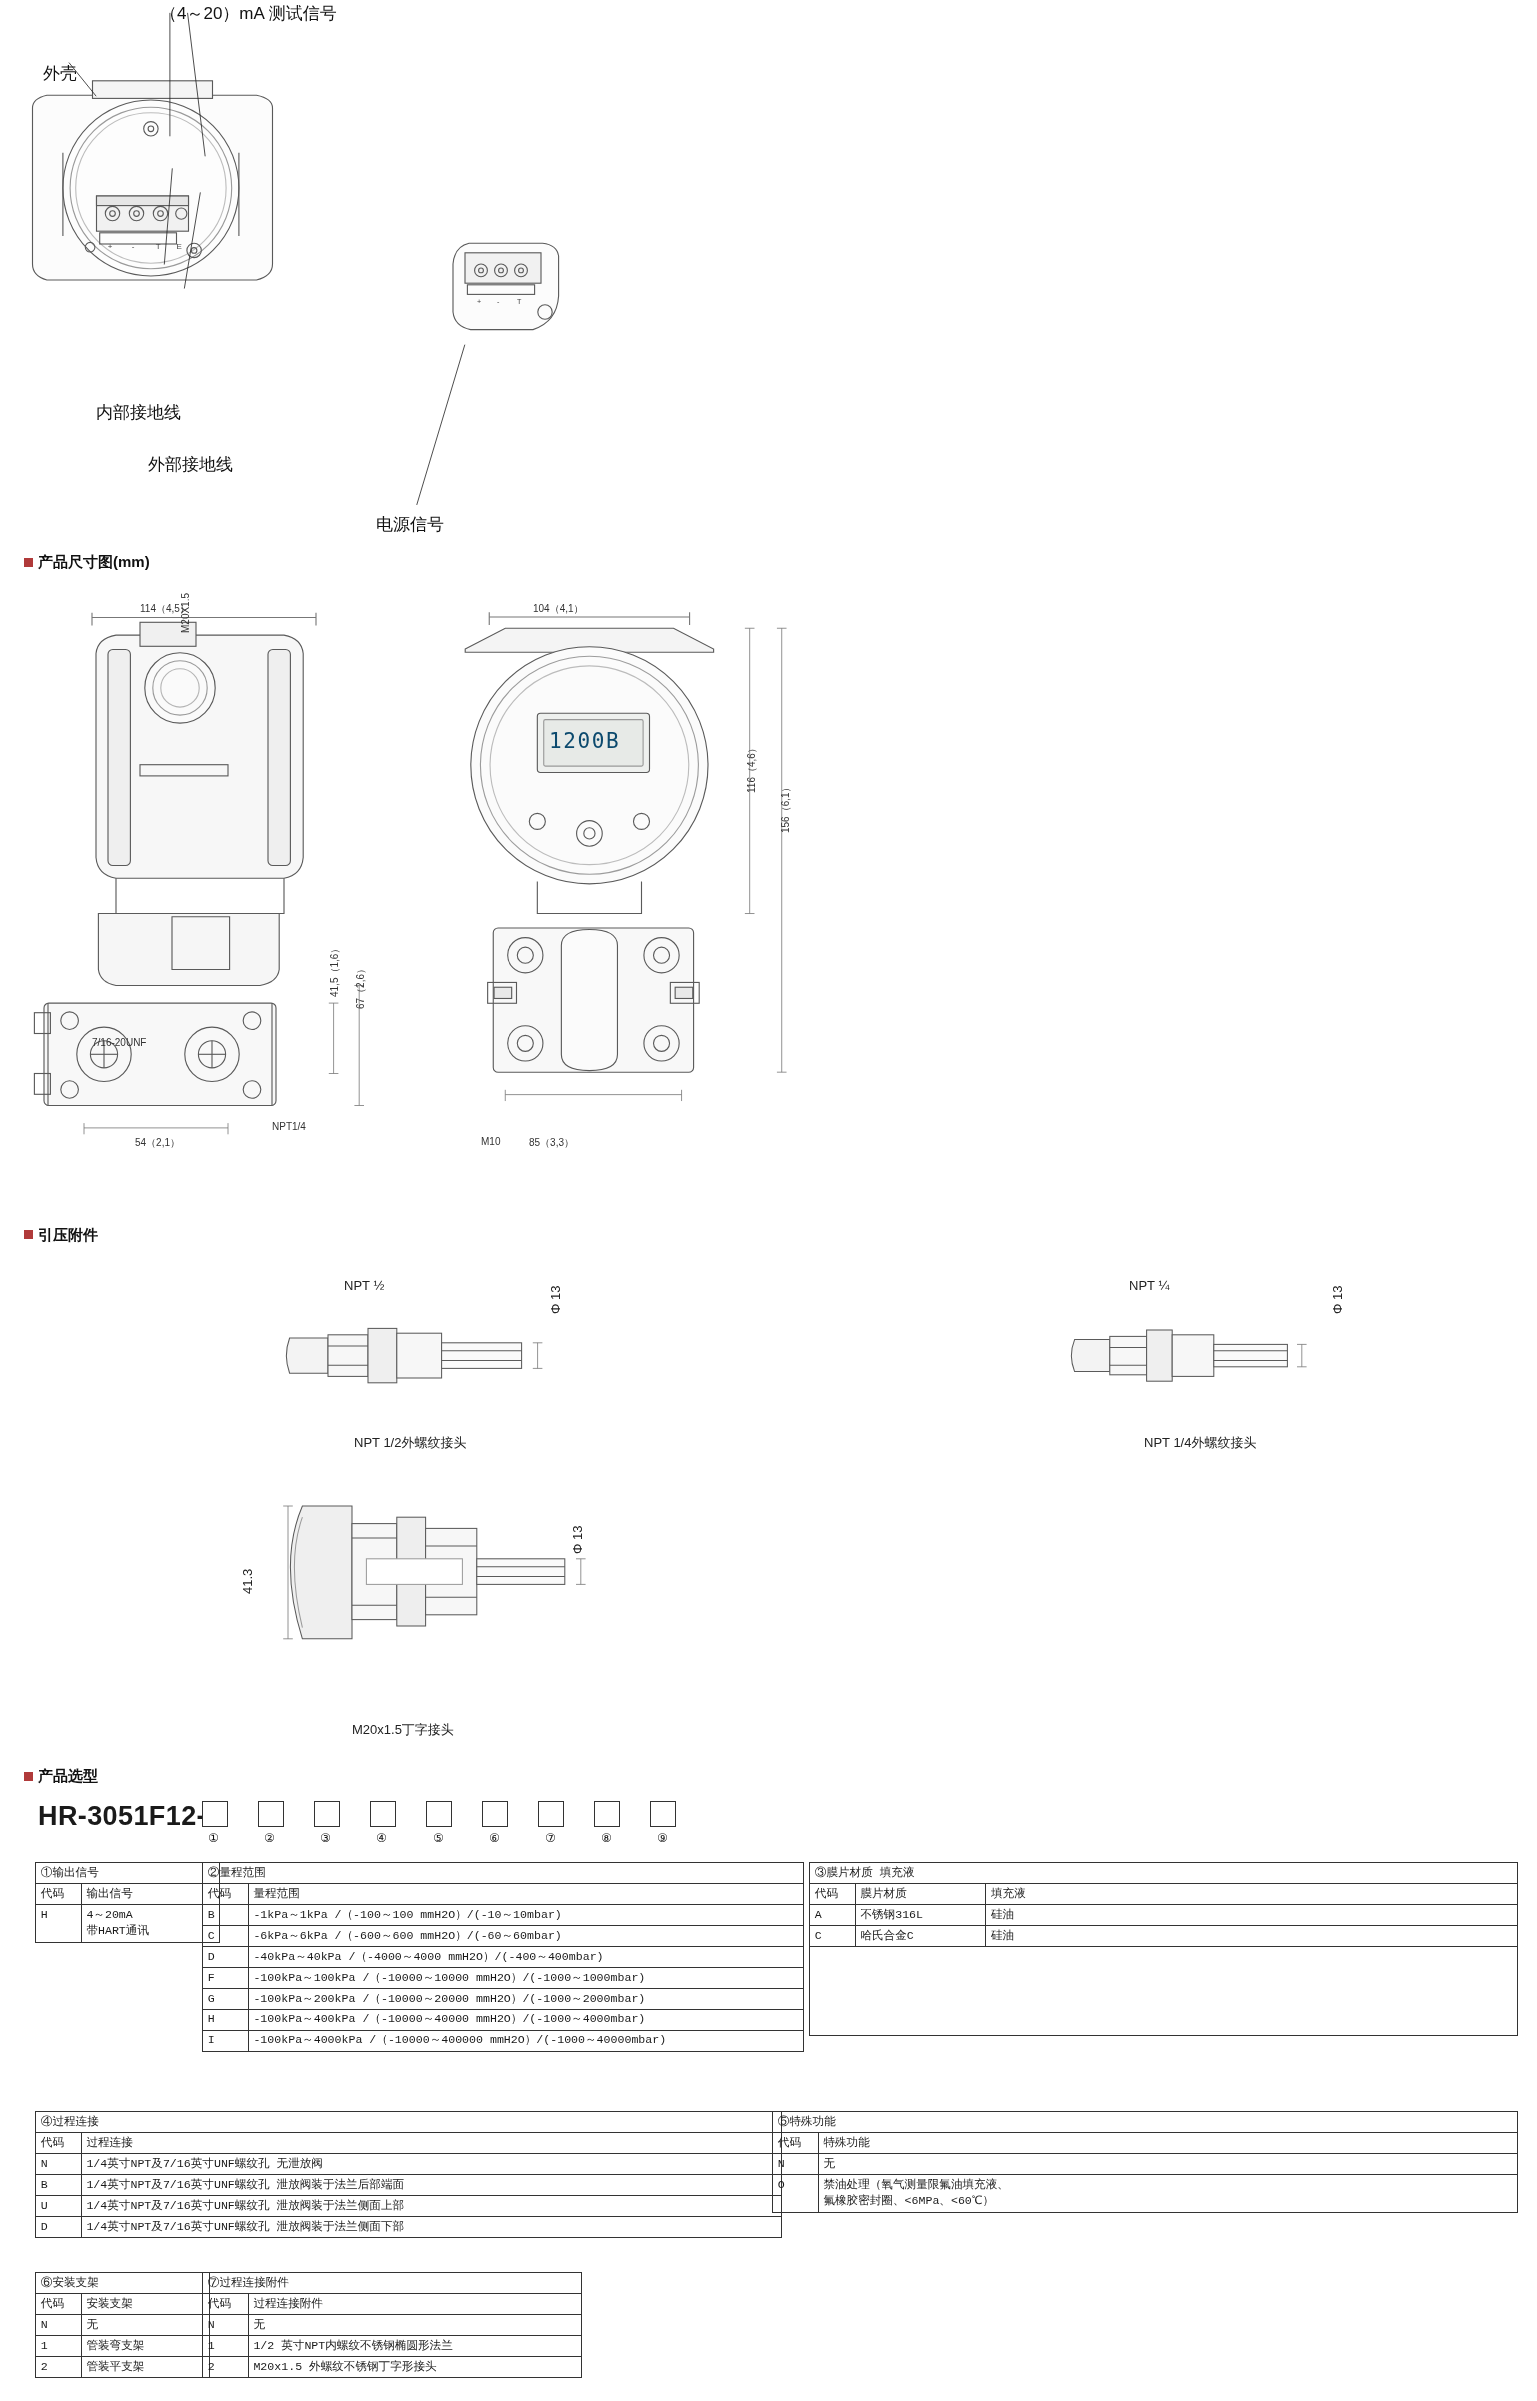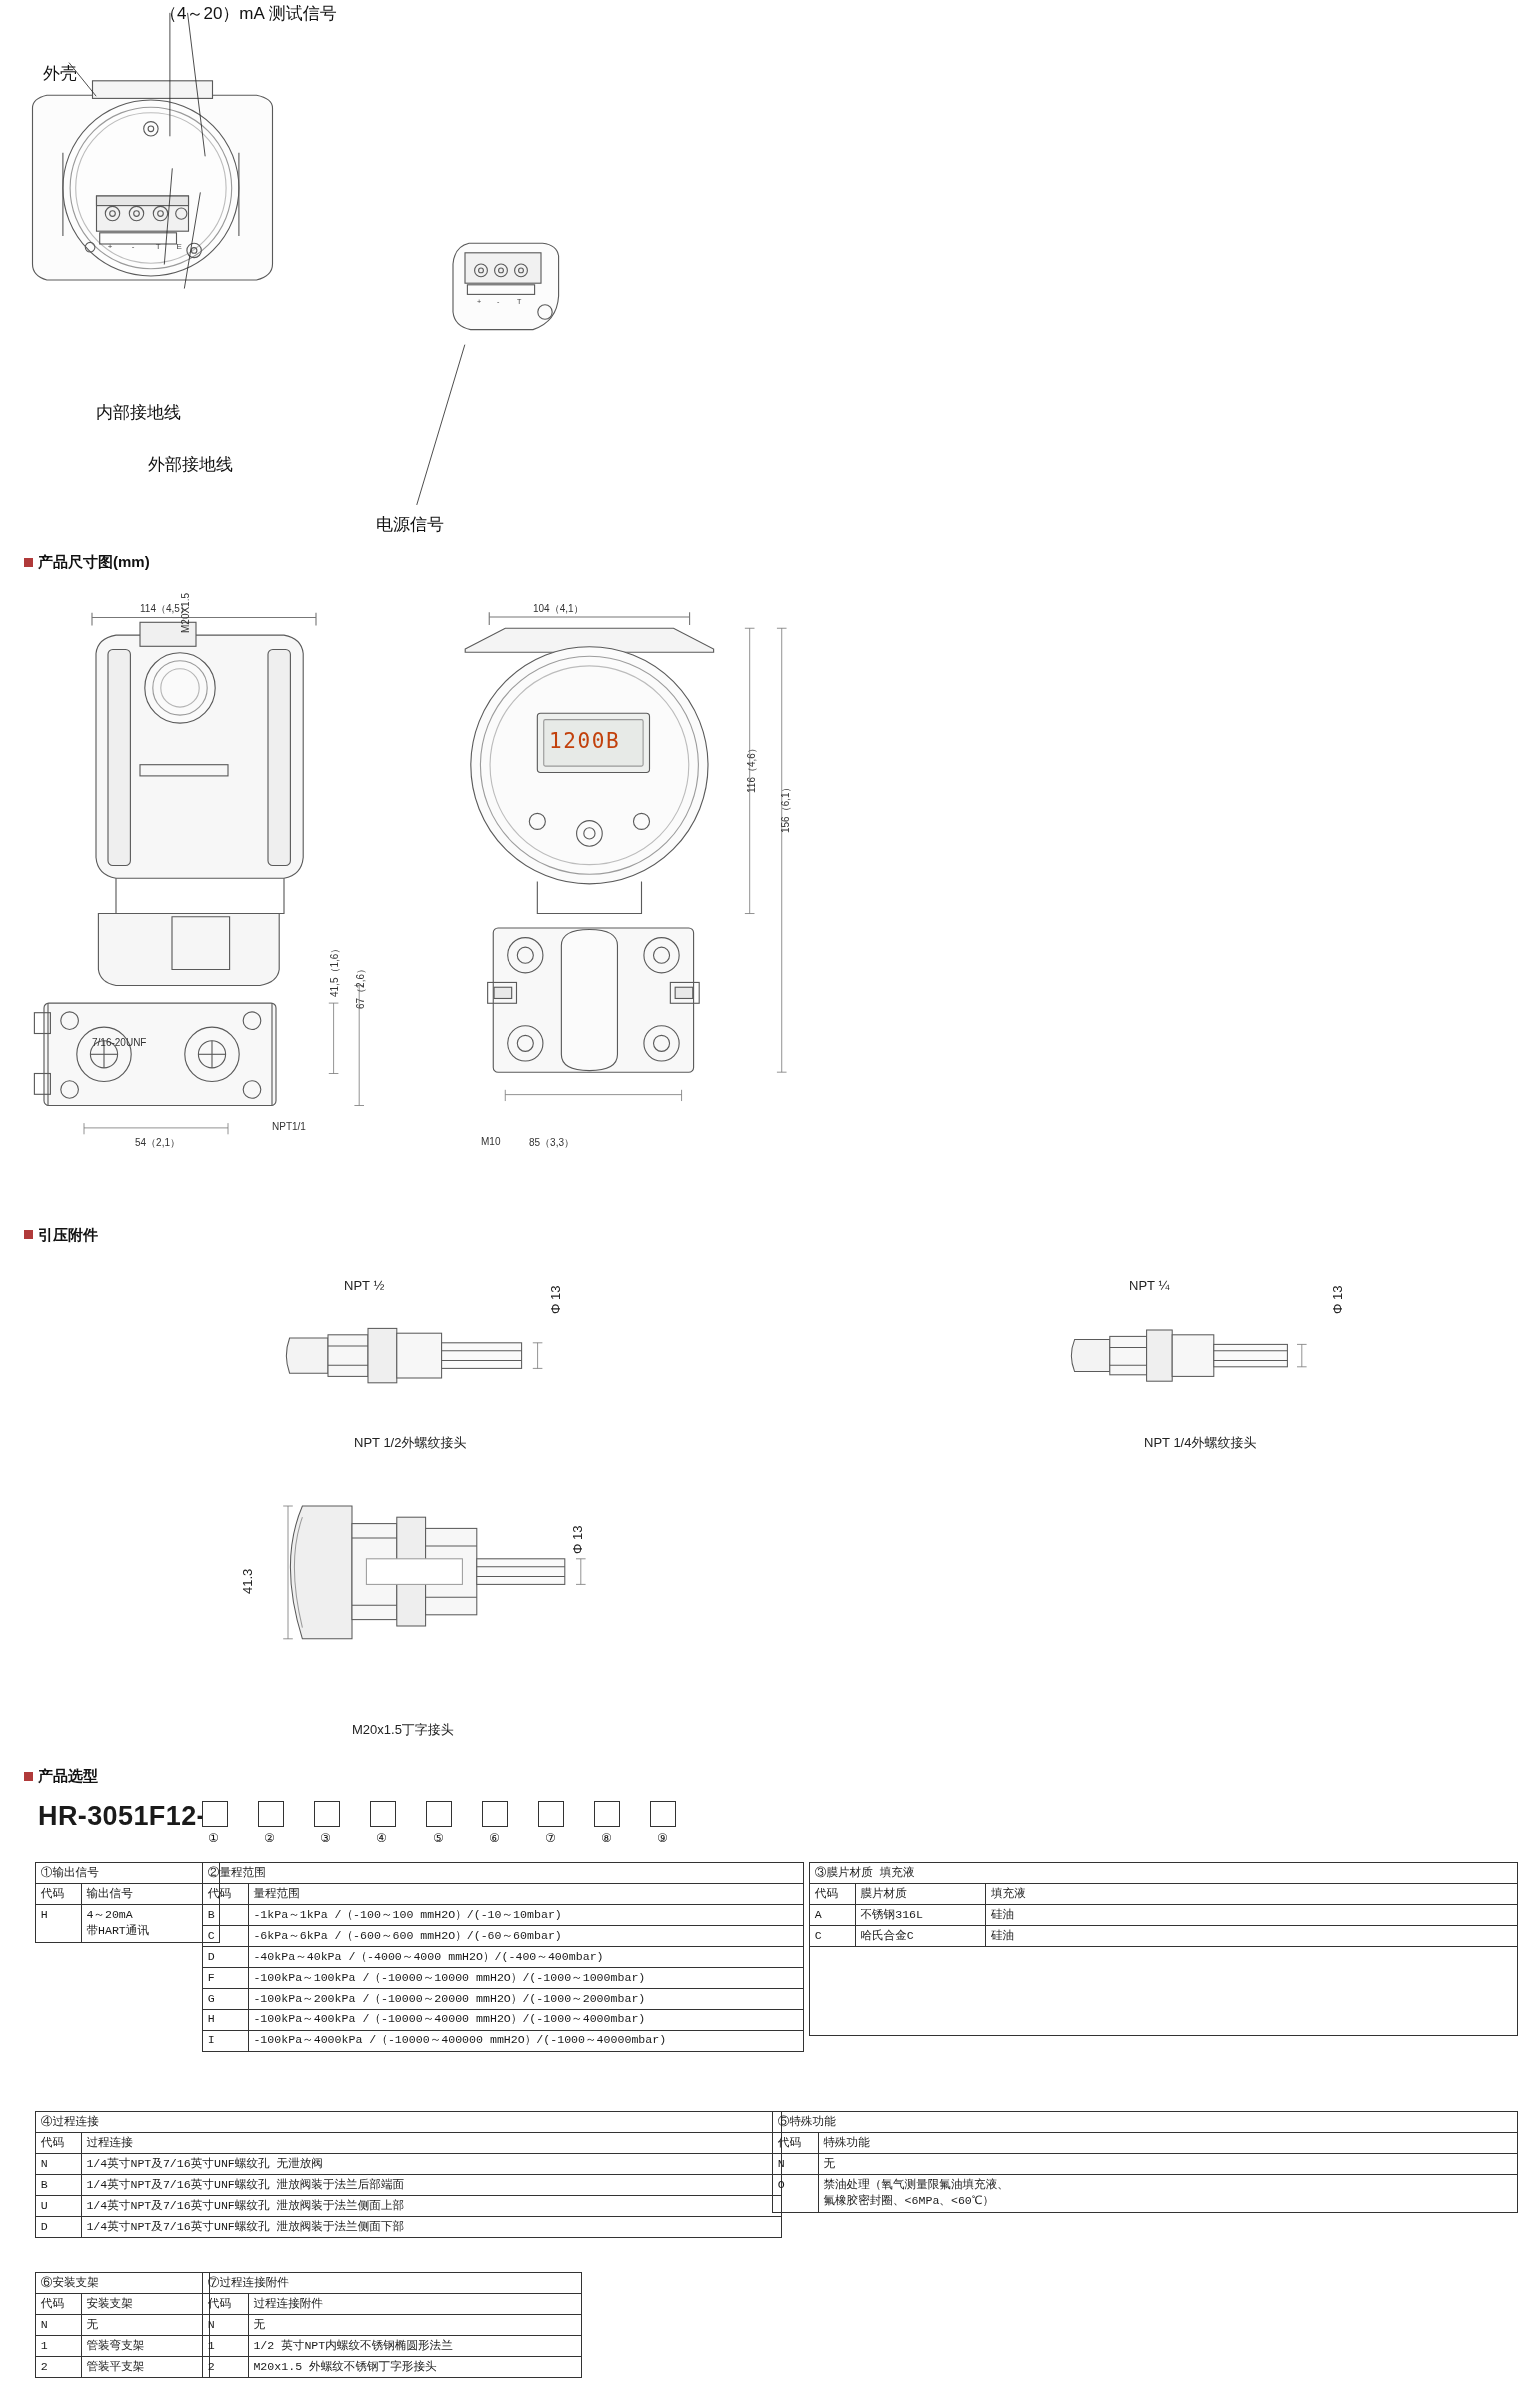--- a/index.html
+++ b/index.html
@@ -6,21 +6,21 @@
   body{width:1538px;font-family:"Liberation Sans","DejaVu Sans",sans-serif;color:#1a1a1a;}
   .page{position:relative;width:1538px;height:2401px;background:#fff;}
 
   
   .lbl{position:absolute;font-size:17px;color:#111;white-space:nowrap;}
   .lbl-s{position:absolute;font-size:13px;color:#222;white-space:nowrap;}
   .sec-title{position:absolute;font-size:15px;font-weight:bold;color:#111;}
   .sec-sq{position:absolute;width:8.8px;height:8.8px;background:#b03a3a;}
   .dim{position:absolute;font-size:10px;color:#333;white-space:nowrap;}
   .lcdtxt{position:absolute;font-family:"DejaVu Sans Mono","Liberation Mono",monospace;
-          font-size:21px;letter-spacing:1.6px;color:#c2410c;}
+          font-size:21px;letter-spacing:1.6px;color:#0c4a6e;}
 
   
   .model{position:absolute;font-size:27px;font-weight:bold;letter-spacing:0.4px;}
   .codebox{position:absolute;width:24px;height:24px;border:1.1px solid #333;background:#fff;}
   .codenum{position:absolute;font-size:12px;color:#111;}
 
   
   table.t{border-collapse:collapse;font-size:11.6px;line-height:1.45;}
   table.t td,table.t th{border:0.8px solid #333;padding:1.6px 4.8px;vertical-align:top;text-align:left;font-weight:normal;}
   .thead{font-weight:bold;}
@@ -165,21 +165,21 @@
         <line x1="260" y1="662" x2="260" y2="676"></line>
       </g>
     </svg>
 
     <div class="dim" style="left:140px;top:602px">114（4,5）</div>
     <div class="dim" style="left:180px;top:633px;transform:rotate(-90deg);transform-origin:0 0">M20X1.5</div>
     <div class="dim" style="left:328px;top:997px;transform:rotate(-90deg);transform-origin:0 0">41,5（1,6）</div>
     <div class="dim" style="left:354px;top:1009px;transform:rotate(-90deg);transform-origin:0 0">67（2,6）</div>
     <div class="dim" style="left:135px;top:1136px">54（2,1）</div>
     <div class="dim" style="left:92px;top:1037px">7/16-20UNF</div>
-    <div class="dim" style="left:272px;top:1121px">NPT1/1</div>
+    <div class="dim" style="left:272px;top:1121px">NPT1/4</div>
 
     <svg width="449" height="609" style="position:absolute;left:417px;top:593px" viewBox="0 0 560 760">
       <g fill="none" stroke="#5a5a5a" stroke-width="1.4">
         <line x1="90" y1="30" x2="340" y2="30" stroke="#777"></line>
         <line x1="90" y1="24" x2="90" y2="40" stroke="#777"></line>
         <line x1="340" y1="24" x2="340" y2="40" stroke="#777"></line>
 
         <path d="M60,70 L110,44 L320,44 L370,70 L370,74 L60,74 Z" fill="#f4f4f4"></path>
 
         <circle cx="215" cy="215" r="148" fill="#fbfbfb"></circle>

